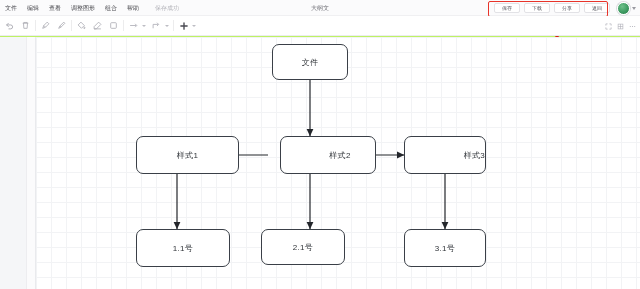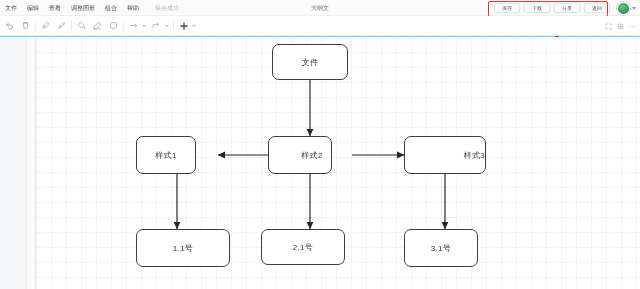--- a/index.html
+++ b/index.html
@@ -2,21 +2,21 @@
 <html><head>
 <meta charset="utf-8">
 <style>
   html,body{margin:0;padding:0;}
   body{
     width:640px;height:289px;overflow:hidden;
     background:#ffffff;
     font-family:"Liberation Sans","DejaVu Sans",sans-serif;
     -webkit-font-smoothing:antialiased;
   }
-  #app{position:relative;width:640px;height:289px;overflow:hidden;background:#7dd3fc;}
+  #app{position:relative;width:640px;height:289px;overflow:hidden;background:#bef264;}
 
   
   .menubar{
     position:absolute;left:0;top:0;width:640px;height:16px;
     background:#fbfbfc;border-bottom:1px solid #f0f0f2;
     display:flex;align-items:center;box-sizing:border-box;
   }
   .menu-items{display:flex;align-items:center;padding-left:3px;gap:6px;}
   .menu-item{
     font-size:6px;color:#4a4a4f;line-height:10px;
@@ -272,34 +272,34 @@
           <path d="M316,118 L368,118" marker-end="url(#ah)"></path>
           <path d="M141,137 L141,192" marker-end="url(#ah)"></path>
           <path d="M274,137 L274,192" marker-end="url(#ah)"></path>
           <path d="M409,137 L409,192" marker-end="url(#ah)"></path>
         </g>
     </svg>
     <div class="diagram" id="nodes-layer">
         <div class="node" style="left: 236px; top: 7px; width: 76px; height: 36px;">
           <span>文件</span>
         </div>
-        <div class="node" style="left: 100px; top: 99px; width: 60px; height: 38px;">
+        <div class="node" style="left: 100px; top: 99px; width: 103px; height: 38px;">
           <span>样式1</span>
         </div>
-        <div class="node" style="left: 232px; top: 99px; width: 64px; height: 38px; padding-left: 24px;">
+        <div class="node" style="left: 244px; top: 99px; width: 96px; height: 38px; padding-left: 24px;">
           <span>样式2</span>
         </div>
         <div class="node" style="left: 368px; top: 99px; width: 82px; height: 38px; justify-content: flex-end;">
           <span>样式3</span>
         </div>
         <div class="node" style="left: 100px; top: 192px; width: 94px; height: 38px;">
           <span>1.1号</span>
         </div>
         <div class="node" style="left: 225px; top: 192px; width: 84px; height: 36px;">
           <span>2.1号</span>
         </div>
-        <div class="node" style="left: 368px; top: 192px; width: 74px; height: 38px; text-align: right;">
+        <div class="node" style="left: 368px; top: 192px; width: 82px; height: 38px; text-align: right;">
           <span>3.1号</span>
         </div>
       </div>
   </div>
 
 </div>
 
 </body></html>

